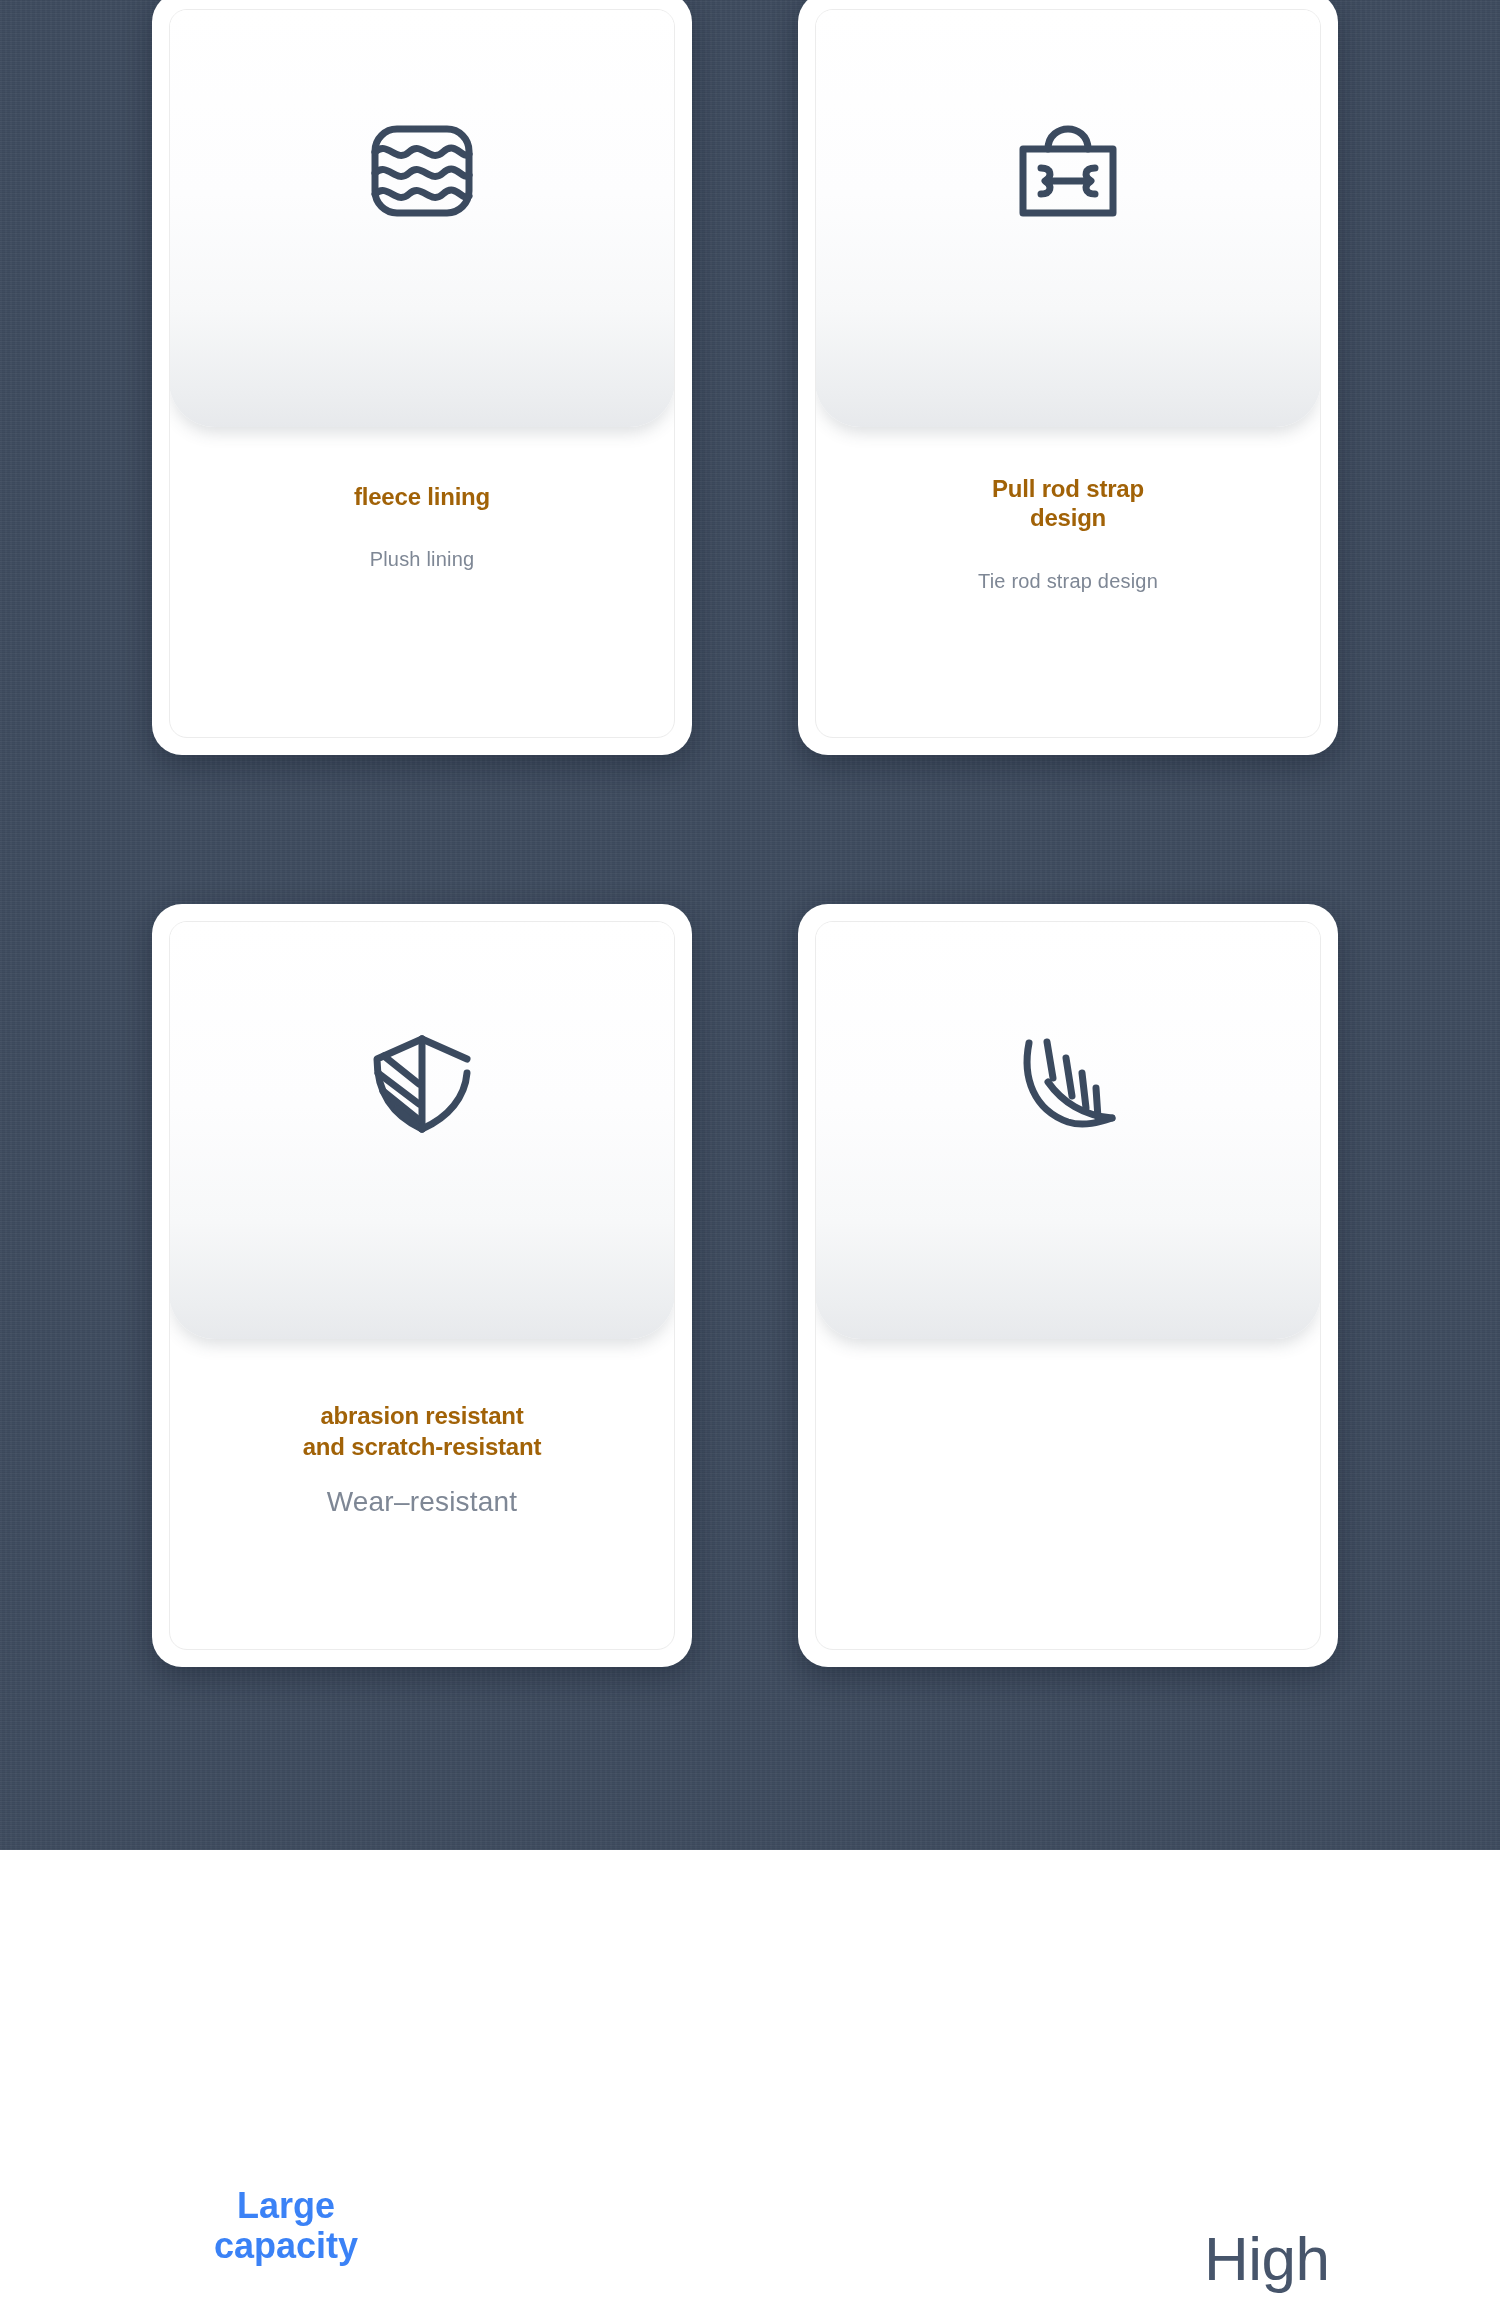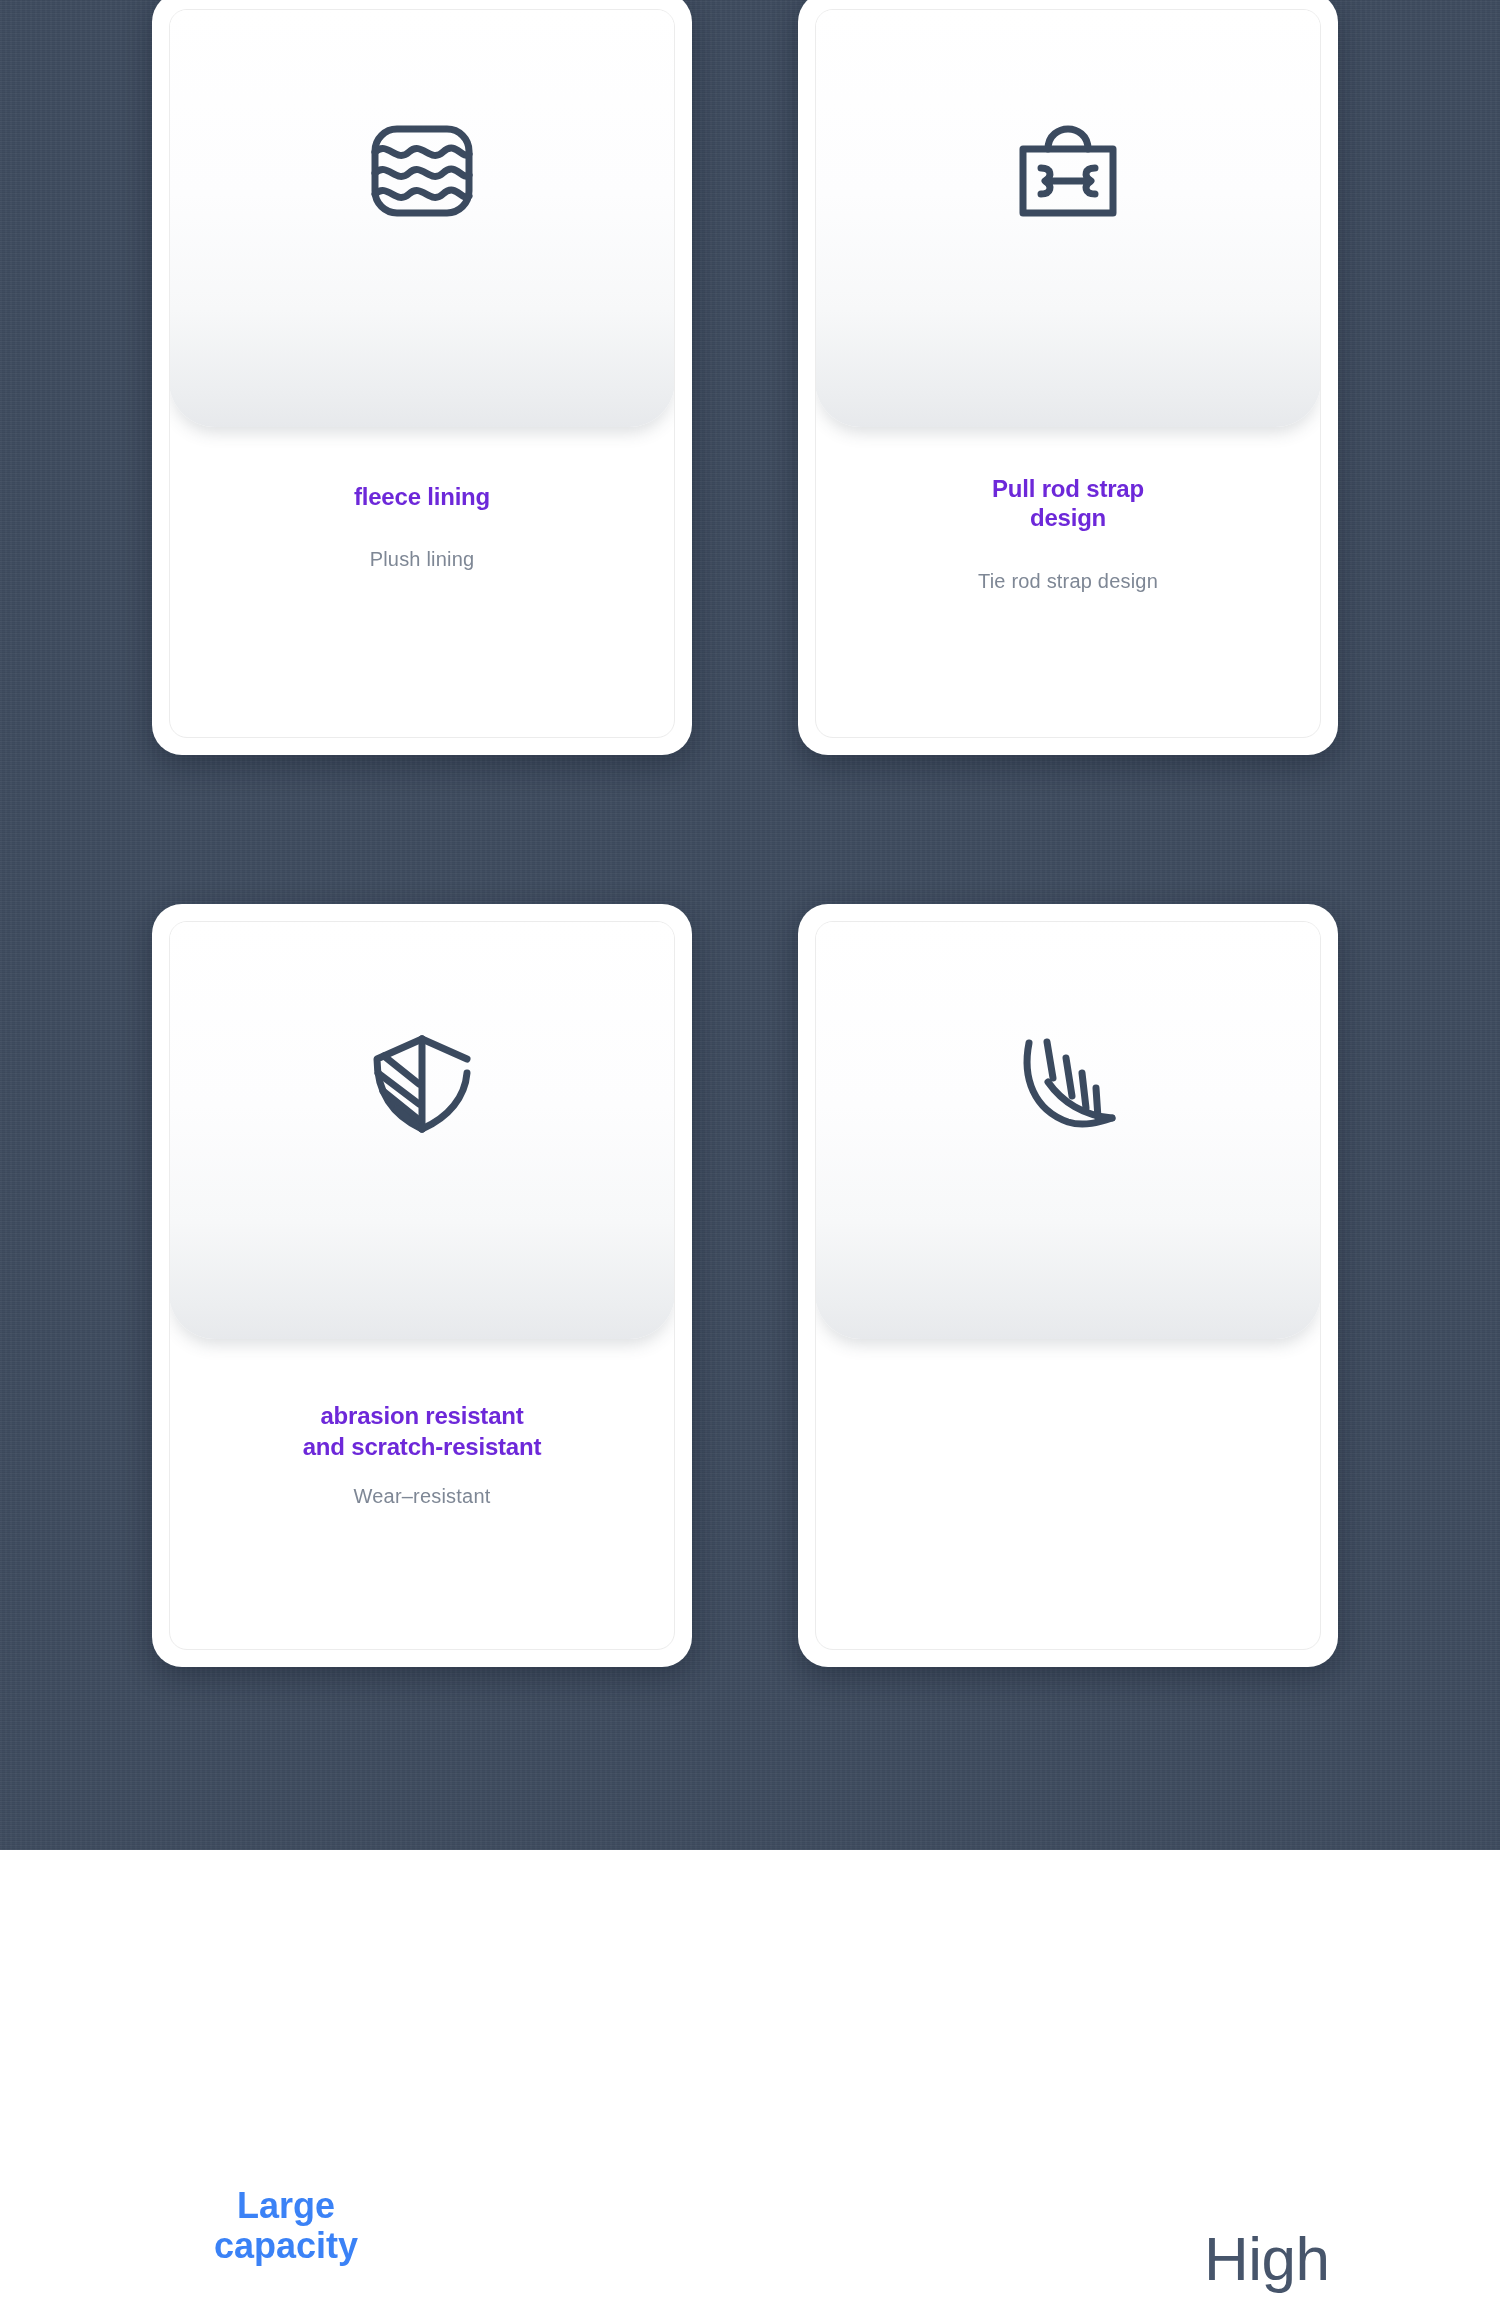--- a/index.html
+++ b/index.html
@@ -122,38 +122,38 @@
     left:0;
     width:100%;
     top:472px;
     text-align:center;
     padding:0 22px;
   }
 
   .card-title {
     font-size:24px;
     font-weight:bold;
-    color:#6d28d9;
+    color:#a16207;
     line-height:1.22;
     letter-spacing:-0.2px;
     white-space:pre-line;
   }
 
   .card-sub {
     margin-top:36px;
     font-size:20px;
     font-weight:400;
     color:#7e8795;
     line-height:1.25;
     letter-spacing:0.2px;
   }
 
   
   .feature-card.pos-2 .card-title { font-size:24px; line-height:1.30; }
-  .feature-card.pos-2 .card-sub   { margin-top:22px; font-size:20px; }
+  .feature-card.pos-2 .card-sub   { margin-top:22px; font-size:28px; }
   .feature-card.pos-2 .card-text  { top:478px; }
 
   .feature-card.pos-1 .card-text  { top:464px; }
   .feature-card.pos-3 .card-text  { top:478px; }
 
   
   .bottom-section {
     position:absolute;
     left:0;
     top:1850px;

